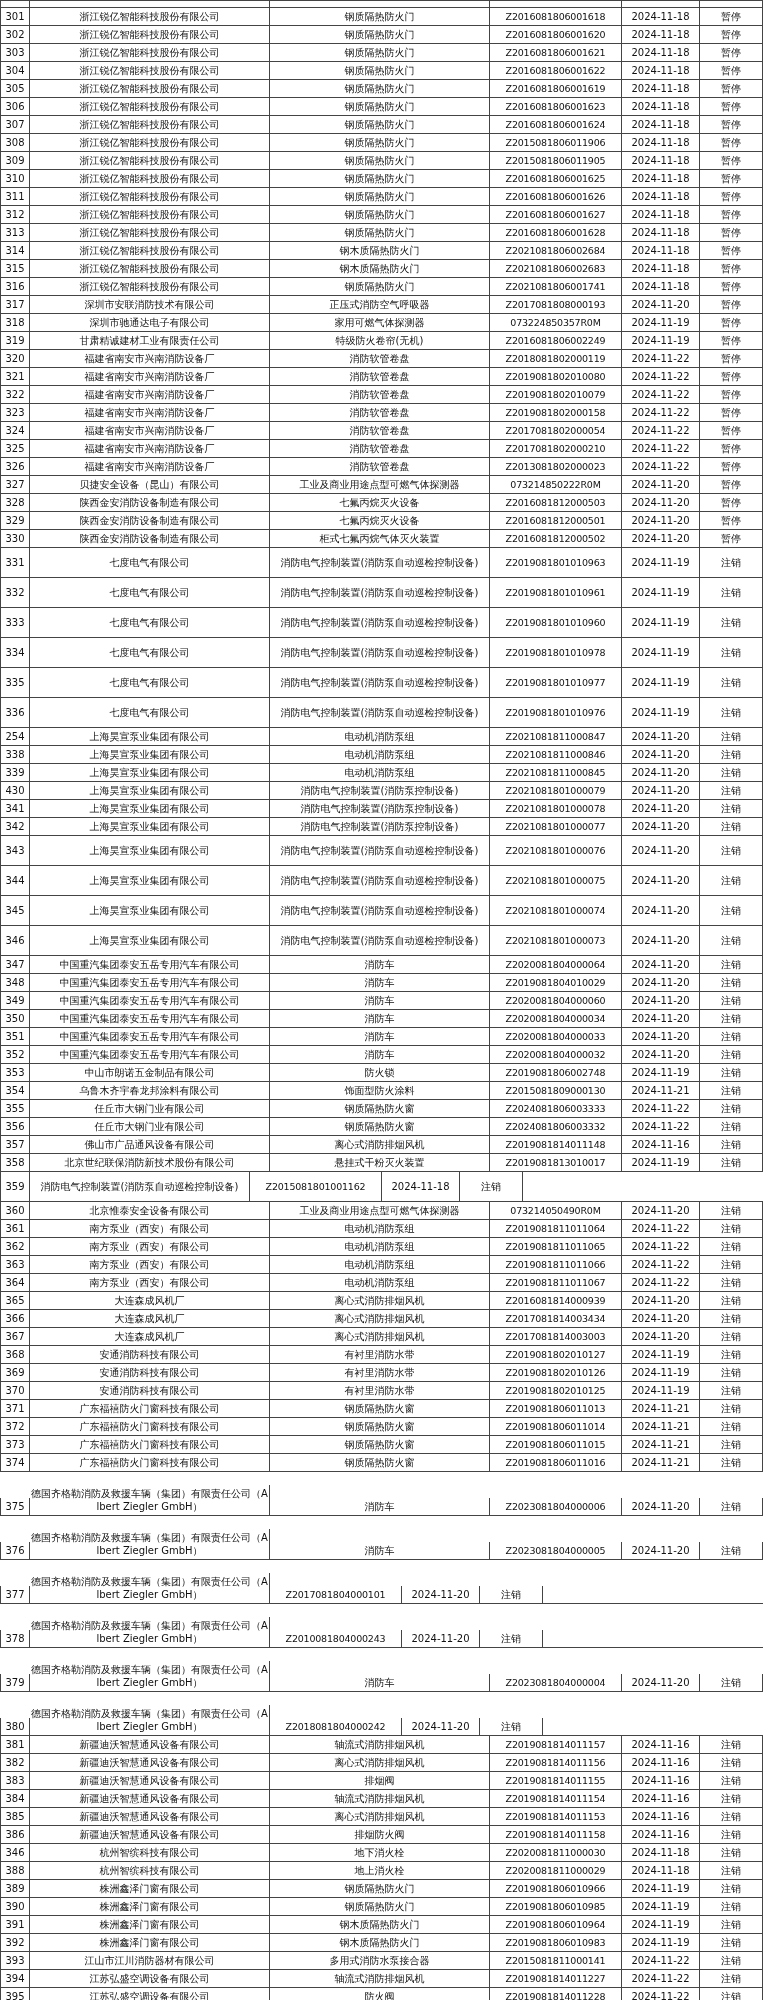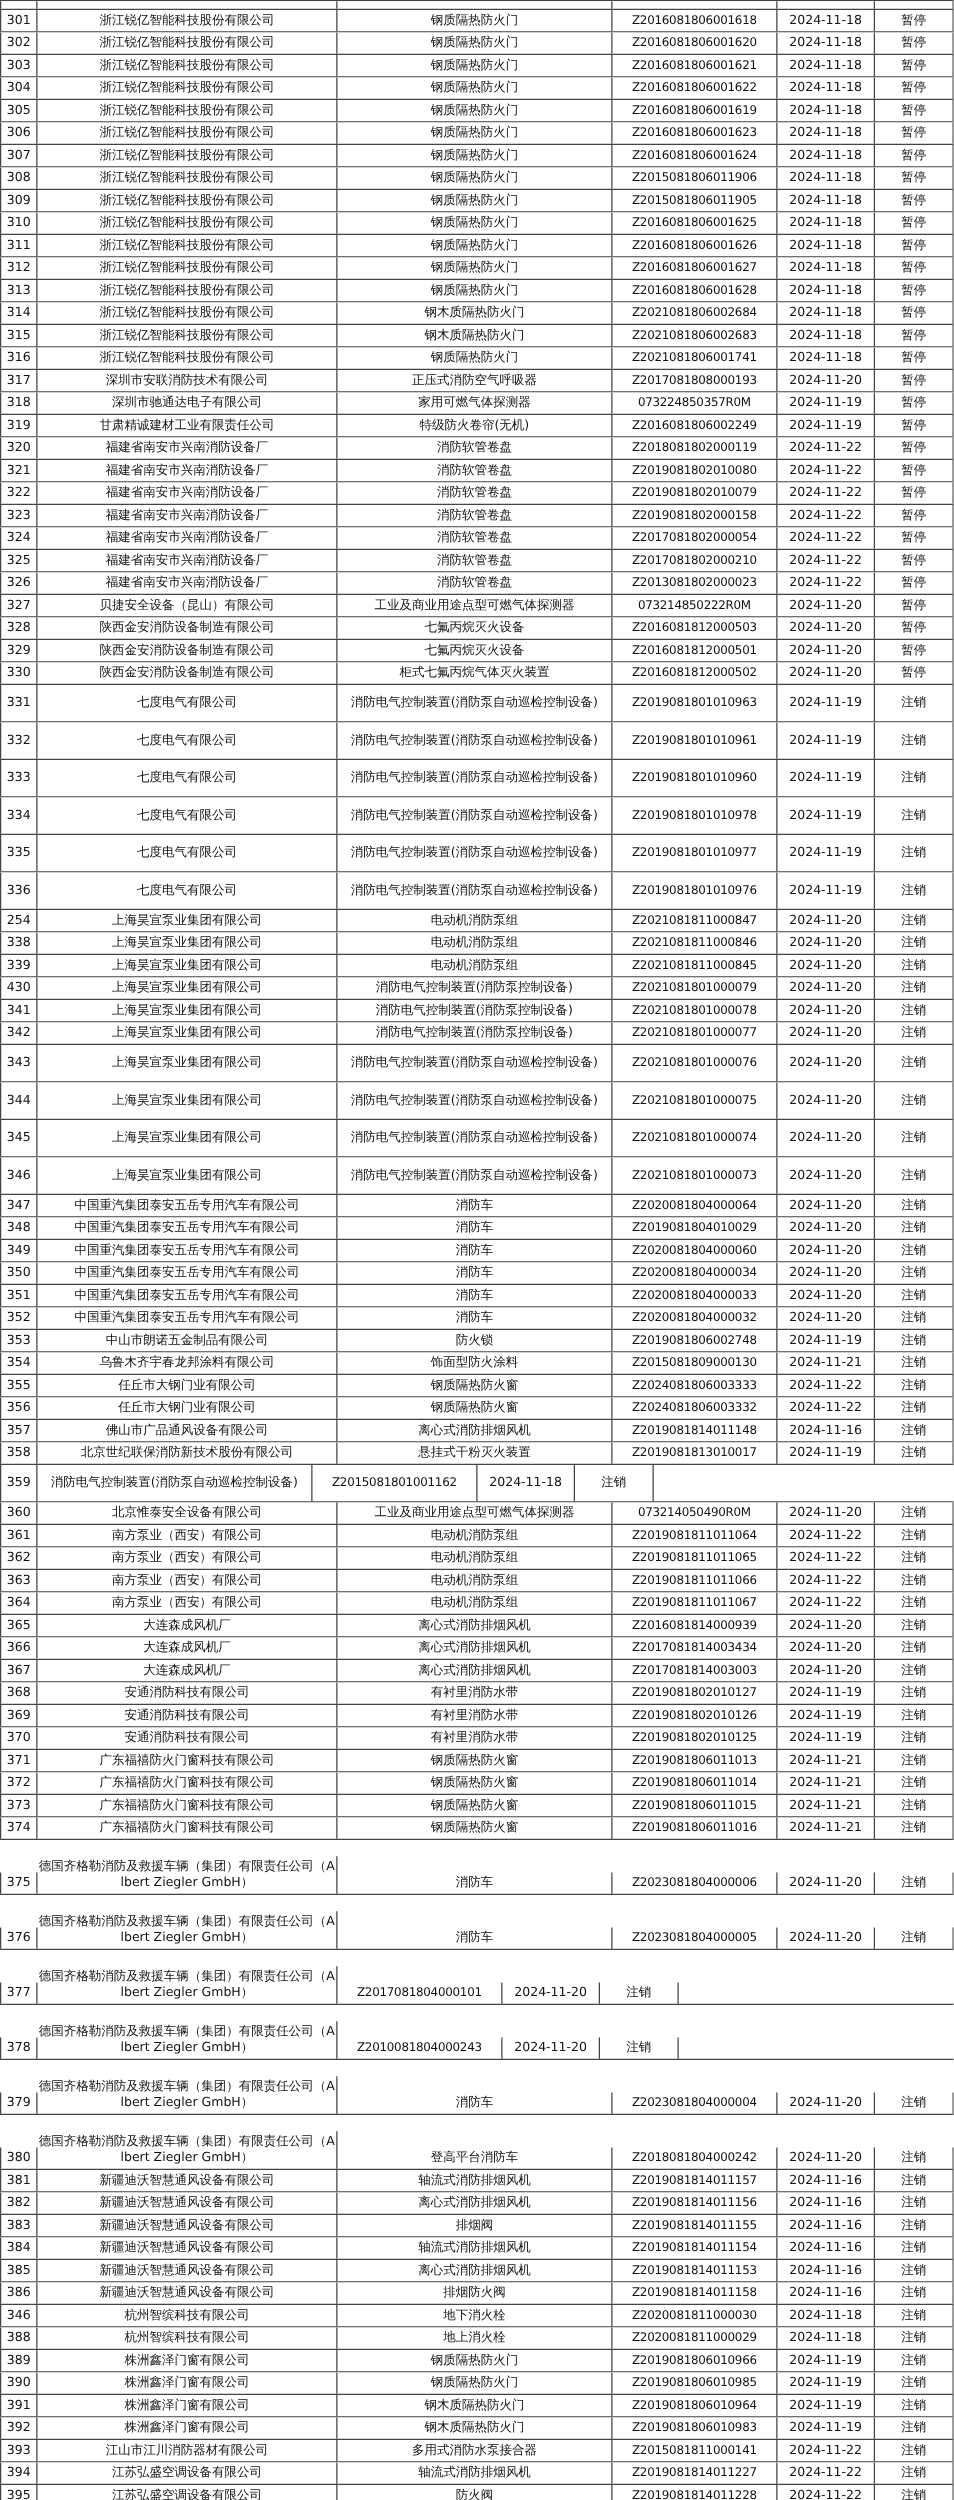--- a/index.html
+++ b/index.html
@@ -659,21 +659,20 @@
         <div class="cell c-no">379</div>
         <div class="cell c-company">德国齐格勒消防及救援车辆（集团）有限责任公司（Albert Ziegler GmbH）</div>
         <div class="cell c-product">消防车</div>
         <div class="cell c-cert">Z2023081804000004</div>
         <div class="cell c-date">2024-11-20</div>
         <div class="cell c-status">注销</div>
       </div>
       <div class="row xtall">
         <div class="cell c-no">380</div>
         <div class="cell c-company">德国齐格勒消防及救援车辆（集团）有限责任公司（Albert Ziegler GmbH）</div>
-        <div class="cell c-product">登高平台消防车</div>
         <div class="cell c-cert">Z2018081804000242</div>
         <div class="cell c-date">2024-11-20</div>
         <div class="cell c-status">注销</div>
       </div>
       <div class="row">
         <div class="cell c-no">381</div>
         <div class="cell c-company">新疆迪沃智慧通风设备有限公司</div>
         <div class="cell c-product">轴流式消防排烟风机</div>
         <div class="cell c-cert">Z2019081814011157</div>
         <div class="cell c-date">2024-11-16</div>

